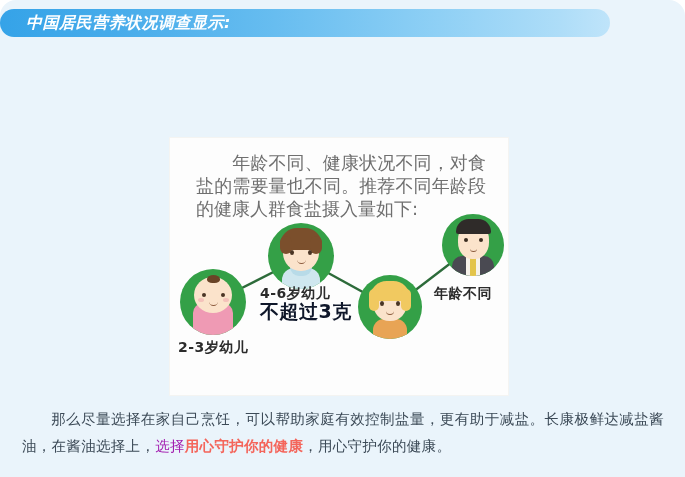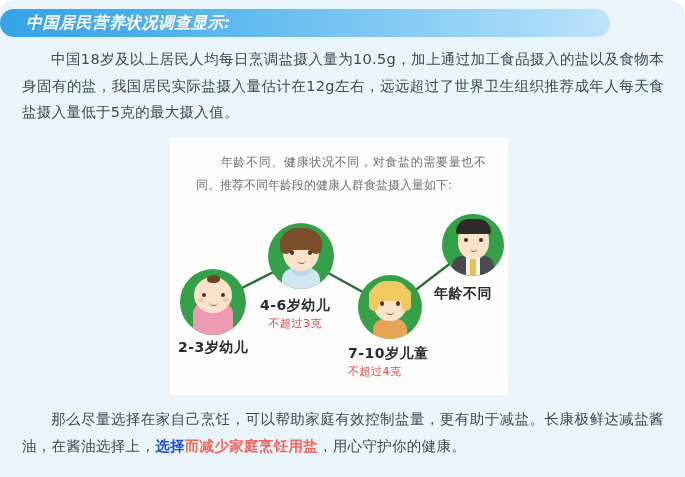--- a/index.html
+++ b/index.html
@@ -73,42 +73,42 @@
     left: 22px;
     top: 406px;
     width: 642px;
   }
   .indent { display: inline-block; width: 2em; }
   .brand {
     color: #f4655b;
     font-weight: bold;
   }
   .pick {
-    color: #1d4ed8;
-    font-weight: bold;
+    color: #a21caf;
+    font-weight: normal;
     margin-top: 19px;
   }
 
   
   .card {
     position: absolute;
     left: 170px;
     top: 138px;
     width: 338px;
     height: 257px;
     background: #fdfdfd;
     box-shadow: 0 0 0 1px #f4f4f2;
   }
   .card-text {
     position: absolute;
     left: 26px;
     top: 13px;
     width: 290px;
     color: #6f6f6f;
-    font-size: 12px;
+    font-size: 18px;
     line-height: 23px;
     text-align: justify;
   }
   .card-indent { display: inline-block; width: 2em; }
 
   .figure {
     position: absolute;
     left: 0;
     top: 58px;
     width: 338px;
@@ -233,41 +233,40 @@
   
   .label { position: absolute; text-align: left; white-space: nowrap; }
   .label .l1 {
     font-size: 14px;
     font-weight: bold;
     color: #2b2b2b;
     line-height: 18px;
     letter-spacing: 0.5px;
   }
   .label .l2 {
-    font-size: 11px;
-    font-weight: normal;
-    color: #ef4444;
+    font-size: 19px;
+    font-weight: bold;
+    color: #0f172a;
     line-height: 19px;
     letter-spacing: 0.5px;
   }
   .lb1 { left: 8px;   top: 142px; }
-  .lb2 { left: 90px;  top: 100px; text-align: center; }
+  .lb2 { left: 90px;  top: 88px; }
   .lb3 { left: 178px; top: 148px; }
   .lb4 { left: 264px; top: 88px; }
 </style>
 </head>
 <body>
 
 <div class="page">
   <div class="panel">
 
     <div class="ribbon"></div>
     <div class="ribbon-title">中国居民营养状况调查显示:</div>
 
-    <div class="para para-top"><span class="indent"></span><span>中国18岁及以上居民人均每日烹调盐摄入量为10.5g，加上通过加工食品摄入的盐以及食物本身固有的盐，我国居民实际盐摄入量估计在12g左右，远远超过了世界卫生组织推荐成年人每天食盐摄入量低于5克的最大摄入值。</span></div>
 
     <div class="card">
 
       <div class="card-text"><span class="card-indent"></span><span>年龄不同、健康状况不同，对食盐的需要量也不同。推荐不同年龄段的健康人群食盐摄入量如下:</span></div>
 
       <div class="figure">
 
         <svg class="links" viewBox="0 0 338 199">
           <polyline points="56,100 131,62 222,112 303,50" fill="none" stroke="#2d6b3a" stroke-width="2.4"></polyline>
         </svg>
@@ -317,27 +316,23 @@
           <div class="face a-mouth"></div>
         </div>
 
         <div class="label lb1">
           <div class="l1">2-3岁幼儿</div>
         </div>
         <div class="label lb2">
           <div class="l1">4-6岁幼儿</div>
           <div class="l2">不超过3克</div>
         </div>
-        <div class="label lb3">
-          <div class="l1">7-10岁儿童</div>
-          <div class="l2">不超过4克</div>
-        </div>
         <div class="label lb4">
           <div class="l1">年龄不同</div>
         </div>
 
       </div>
     </div>
 
-    <div class="para para-bottom"><span class="indent"></span><span>那么尽量选择在家自己烹饪，可以帮助家庭有效控制盐量，更有助于减盐。长康极鲜达减盐酱油，在酱油选择上，</span><span class="pick">选择</span><span class="brand">而减少家庭烹饪用盐</span><span>，用心守护你的健康。</span></div>
+    <div class="para para-bottom"><span class="indent"></span><span>那么尽量选择在家自己烹饪，可以帮助家庭有效控制盐量，更有助于减盐。长康极鲜达减盐酱油，在酱油选择上，</span><span class="pick">选择</span><span class="brand">用心守护你的健康</span><span>，用心守护你的健康。</span></div>
 
   </div>
 </div>
 
 </body></html>

